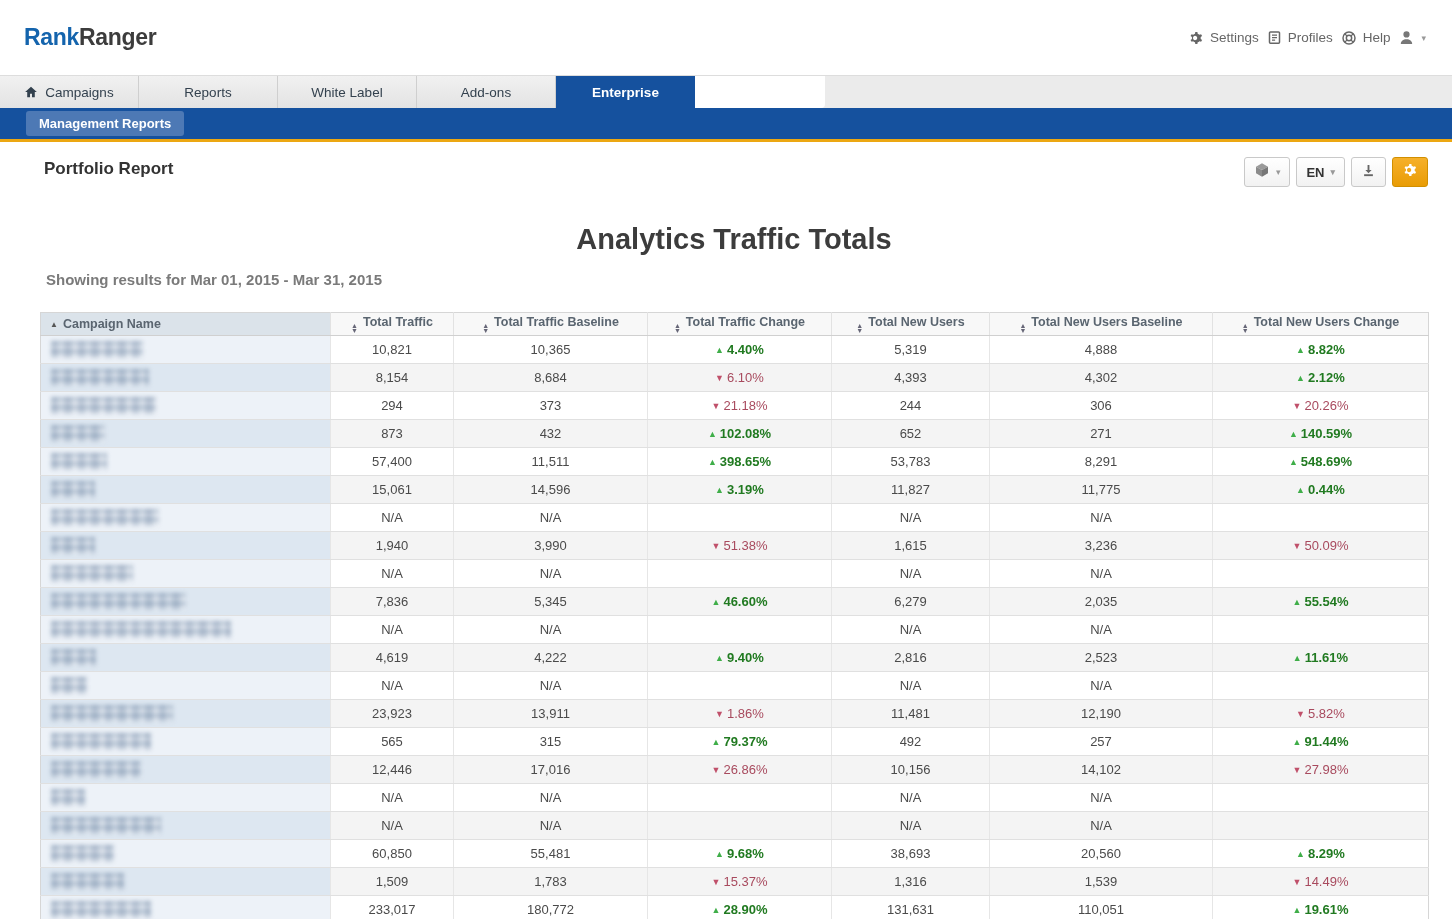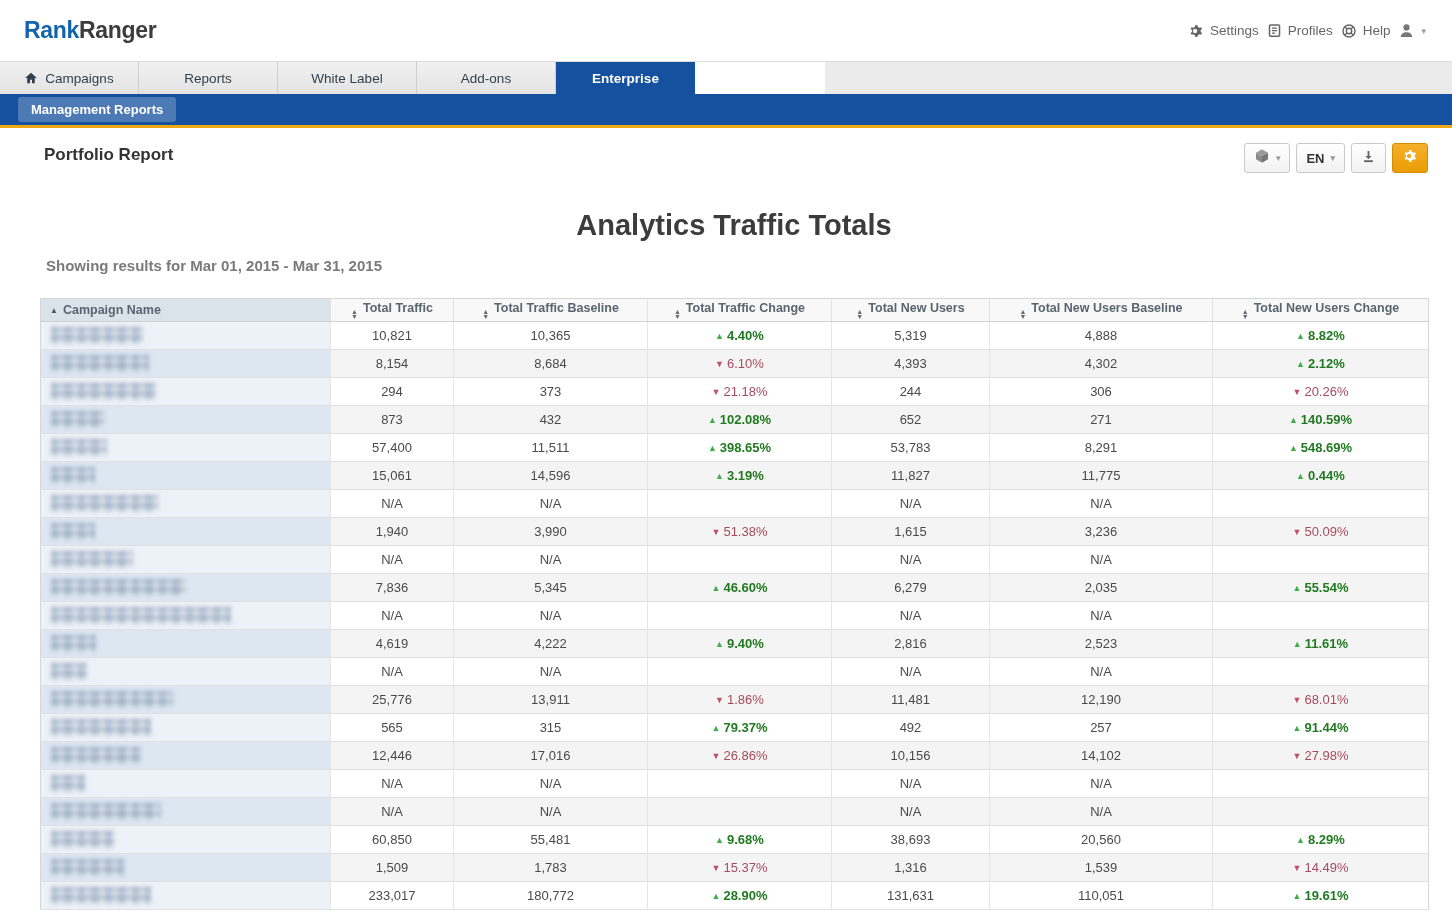--- a/index.html
+++ b/index.html
@@ -1,41 +1,41 @@
 <!DOCTYPE html>
 <html><head>
 <meta charset="utf-8">
 <style>
   * { margin:0; padding:0; box-sizing:border-box; }
   html,body { width:1452px; height:919px; overflow:hidden; background:#fff;
     font-family:"Liberation Sans", sans-serif; }
 
   
-  .header { height:61px; background:#fff; display:flex; align-items:center;
+  .header { height:75px; background:#fff; display:flex; align-items:center;
     justify-content:space-between; padding:0 26px 0 24px; }
   .logo { font-size:23px; font-weight:bold; letter-spacing:-0.3px; cursor:pointer; }
   .logo .p1 { color:#1464AD; } .logo .p2 { color:#3C3C3C; }
   .hmenu { display:flex; align-items:center; gap:8px; color:#666; font-size:13.5px; }
   .hmenu .item { display:flex; align-items:center; gap:6px; cursor:pointer; }
   .hmenu svg { display:block; }
   .caret { font-size:9px; color:#999; }
 
   
   .tabrow { height:33px; background:#ebebeb; border-top:1px solid #ddd; display:flex; }
   .tabs { display:flex; height:100%; }
   .tab { width:139px; display:flex; align-items:center; justify-content:center; gap:7px;
     font-size:13.5px; color:#33414e; background:linear-gradient(#f1f1f1,#e3e3e3);
     border-right:1px solid #cfcfcf; cursor:pointer; white-space:nowrap; }
   .tab svg { display:block; }
   .tab.active { background:#15519E; color:#fff; font-weight:bold; border-right:none; }
   .tab-gap { width:130px; background:#fff; border-radius:0 0 4px 0; }
   .tab-rest { flex:1; }
 
   
-  .bluebar { height:31px; background:#15519E; display:flex; align-items:center; padding-left:18px; }
+  .bluebar { height:31px; background:#15519E; display:flex; align-items:center; padding-left:26px; }
   .mgmt-btn { background:#4D79B5; color:#fff; font-size:13px; font-weight:bold;
     padding:5px 13px; border-radius:3px; cursor:pointer; }
   .goldline { height:3px; background:#ECA712; }
 
   
   .content-inner { margin:0 24px 0 40px; position:relative; }
   .page-title { font-size:17px; font-weight:bold; color:#333; padding-top:17px; margin-left:4px; }
   .toolbar { position:absolute; right:0; top:15px; display:flex; gap:6px; }
   .tbtn { height:30px; min-width:34px; border:1px solid #c9c9c9; border-radius:3px;
     background:linear-gradient(#ffffff,#f2f2f2); display:flex; align-items:center;
@@ -366,26 +366,26 @@
             <td><span>N/A</span></td>
             <td></td>
             <td><span>N/A</span></td>
             <td><span>N/A</span></td>
             <td></td>
           </tr>
           <tr>
             <td class="campaign">
               <div class="redact" style="width:122px"></div>
             </td>
-            <td><span>25,776</span></td>
+            <td><span>23,923</span></td>
             <td><span>13,911</span></td>
             <td><span class="tri down">▼</span><span class="chg down">1.86%</span></td>
             <td><span>11,481</span></td>
             <td><span>12,190</span></td>
-            <td><span class="tri down">▼</span><span class="chg down">68.01%</span></td>
+            <td><span class="tri down">▼</span><span class="chg down">5.82%</span></td>
           </tr>
           <tr>
             <td class="campaign">
               <div class="redact" style="width:100px"></div>
             </td>
             <td><span>565</span></td>
             <td><span>315</span></td>
             <td><span class="tri up">▲</span><span class="chg up">79.37%</span></td>
             <td><span>492</span></td>
             <td><span>257</span></td>

